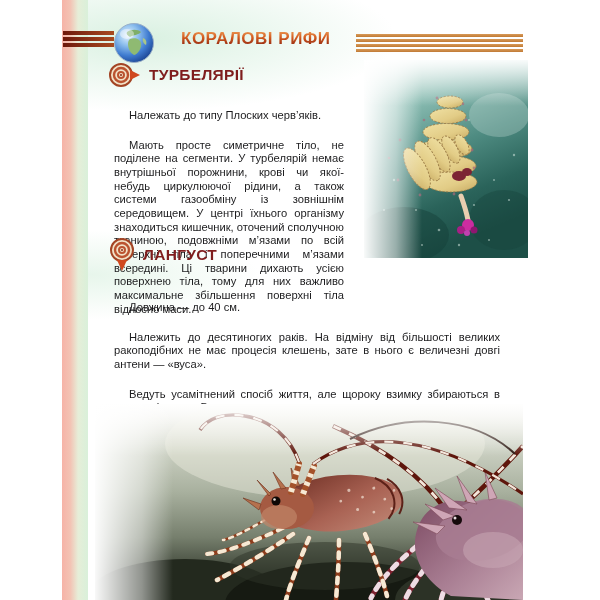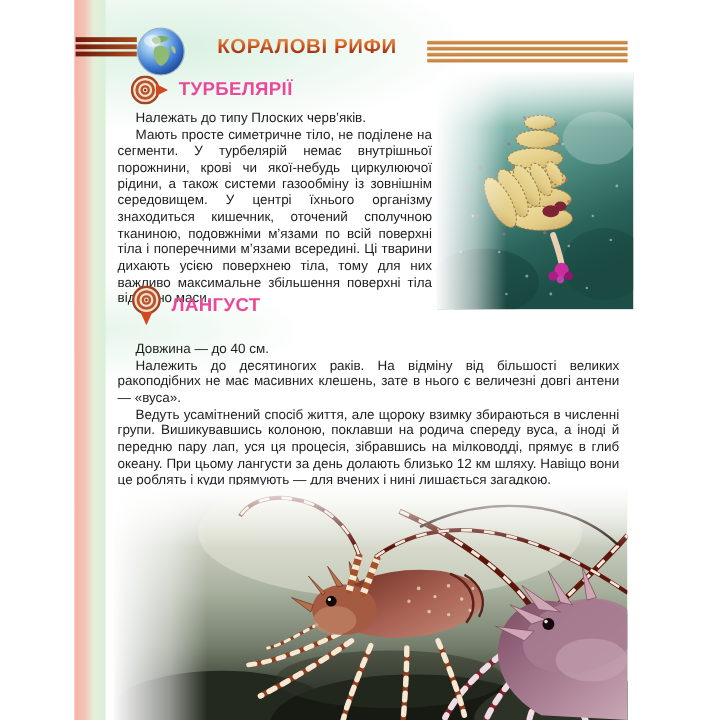--- a/index.html
+++ b/index.html
@@ -40,27 +40,27 @@
     .page-title{
       background:linear-gradient(180deg,#f0a35e 4%,#d35c20 42%,#8a2210 88%);
       -webkit-background-clip:text;background-clip:text;
       color:transparent;-webkit-text-fill-color:transparent;
     }
   }
   
   .sec-head{position:absolute;display:flex;align-items:center;}
   .sec-head .icon{flex:0 0 auto;}
   .sec-head .label{
-    margin-left:8px;font-size:15.5px;font-weight:bold;color:#ec4899;letter-spacing:.3px;
+    margin-left:8px;font-size:15.5px;font-weight:bold;color:#7f1d1d;letter-spacing:.3px;
   }
   #sec1-head{left:109px;top:63px;}
   #sec2-head{left:109px;top:238px;}
   
   .textblock p{
-    margin:0;text-indent:15px;text-align:justify;
+    margin:16px;text-indent:15px;text-align:justify;
     font-size:11.2px;line-height:1.22;color:#1c1c1e;
   }
   #text1{position:absolute;left:98px;top:93px;width:262px;}
   #text2{position:absolute;left:98px;top:285px;width:418px;}
   
   .photo{position:absolute;overflow:hidden;}
   #photo1{left:364px;top:60px;width:164px;height:198px;}
   #photo2{left:95px;top:404px;width:428px;height:196px;}
   svg{display:block;}
 </style>
@@ -226,21 +226,21 @@
         <circle cx="13" cy="12" r="3" fill="none" stroke="#bb5330" stroke-width="2"></circle>
         <circle cx="13" cy="12" r="1" fill="#8a2f16"></circle>
         <path d="M8,22 L18,22 L13,33 Z" fill="#d0491f"></path>
       </svg>
     </span>
     <span class="label">ЛАНГУСТ</span>
   </div>
 
   <div class="textblock" id="text2">
     <p>Довжина — до 40 см.</p>
-    <p>Належить до десятиногих раків. На відміну від більшості великих ракоподібних не має масивних клешень, зате в нього є величезні довгі антени — «вуса».</p>
+    <p>Належить до десятиногих раків. На відміну від більшості великих ракоподібних не має процесія клешень, зате в нього є величезні довгі антени — «вуса».</p>
     <p>Ведуть усамітнений спосіб життя, але щороку взимку збираються в численні групи. Вишикувавшись колоною, поклавши на родича спереду вуса, а іноді й передню пару лап, уся ця процесія, зібравшись на мілководді, прямує в глиб океану. При цьому лангусти за день долають близько 12 км шляху. Навіщо вони це роблять і куди прямують — для вчених і нині лишається загадкою.</p>
   </div>
 
   <div class="photo" id="photo2">
     <svg width="428" height="196" viewBox="0 0 428 196">
       <defs>
         <linearGradient id="rockBg" x1="0" y1="0" x2="0" y2="1">
           <stop offset="0%" stop-color="#f2f1ea"></stop>
           <stop offset="22%" stop-color="#cdd2c4"></stop>
           <stop offset="45%" stop-color="#a8b09e"></stop>

